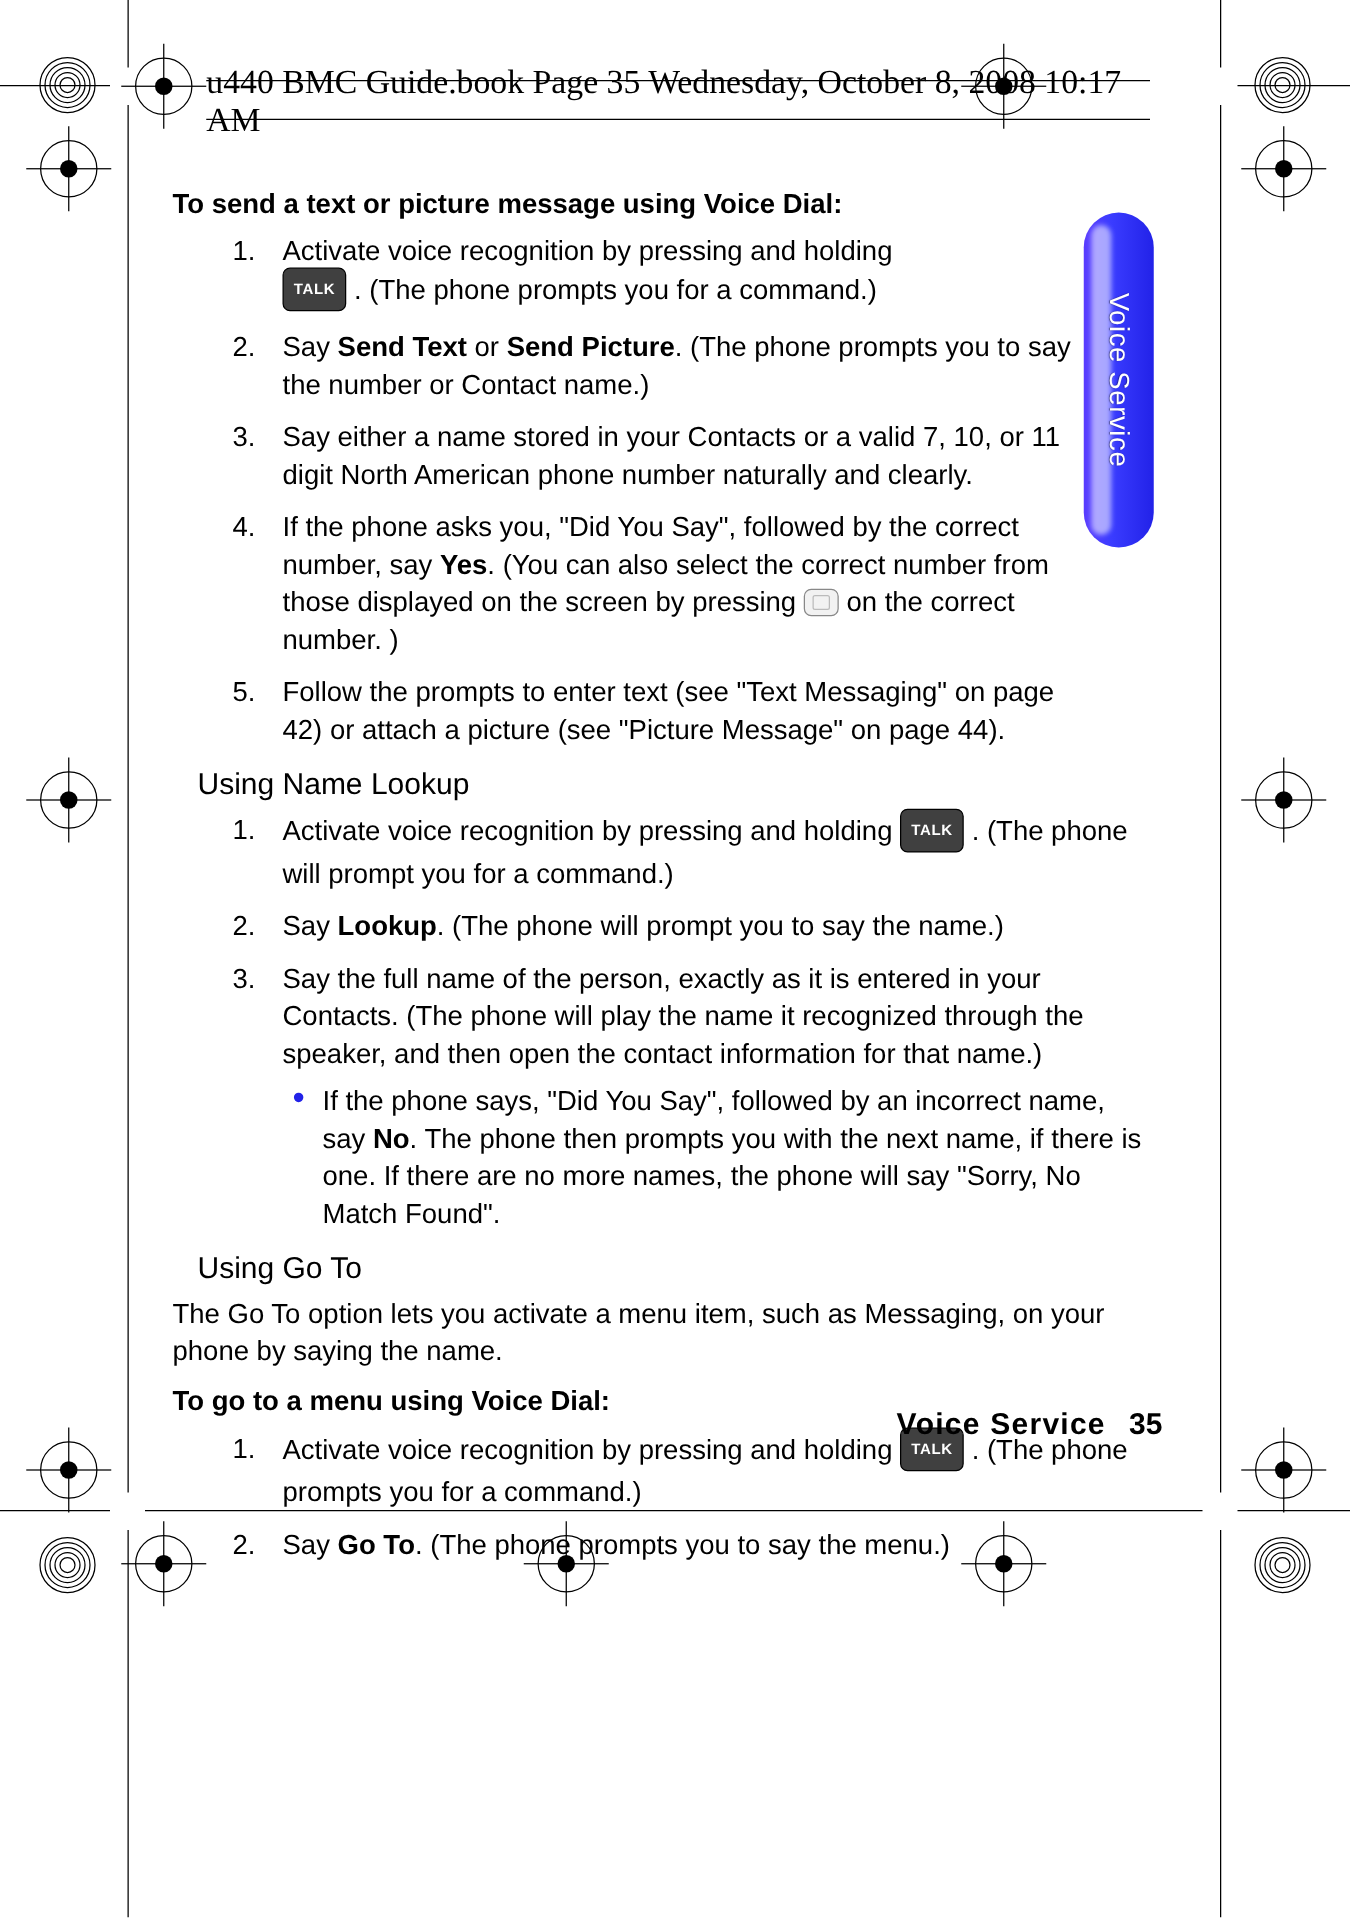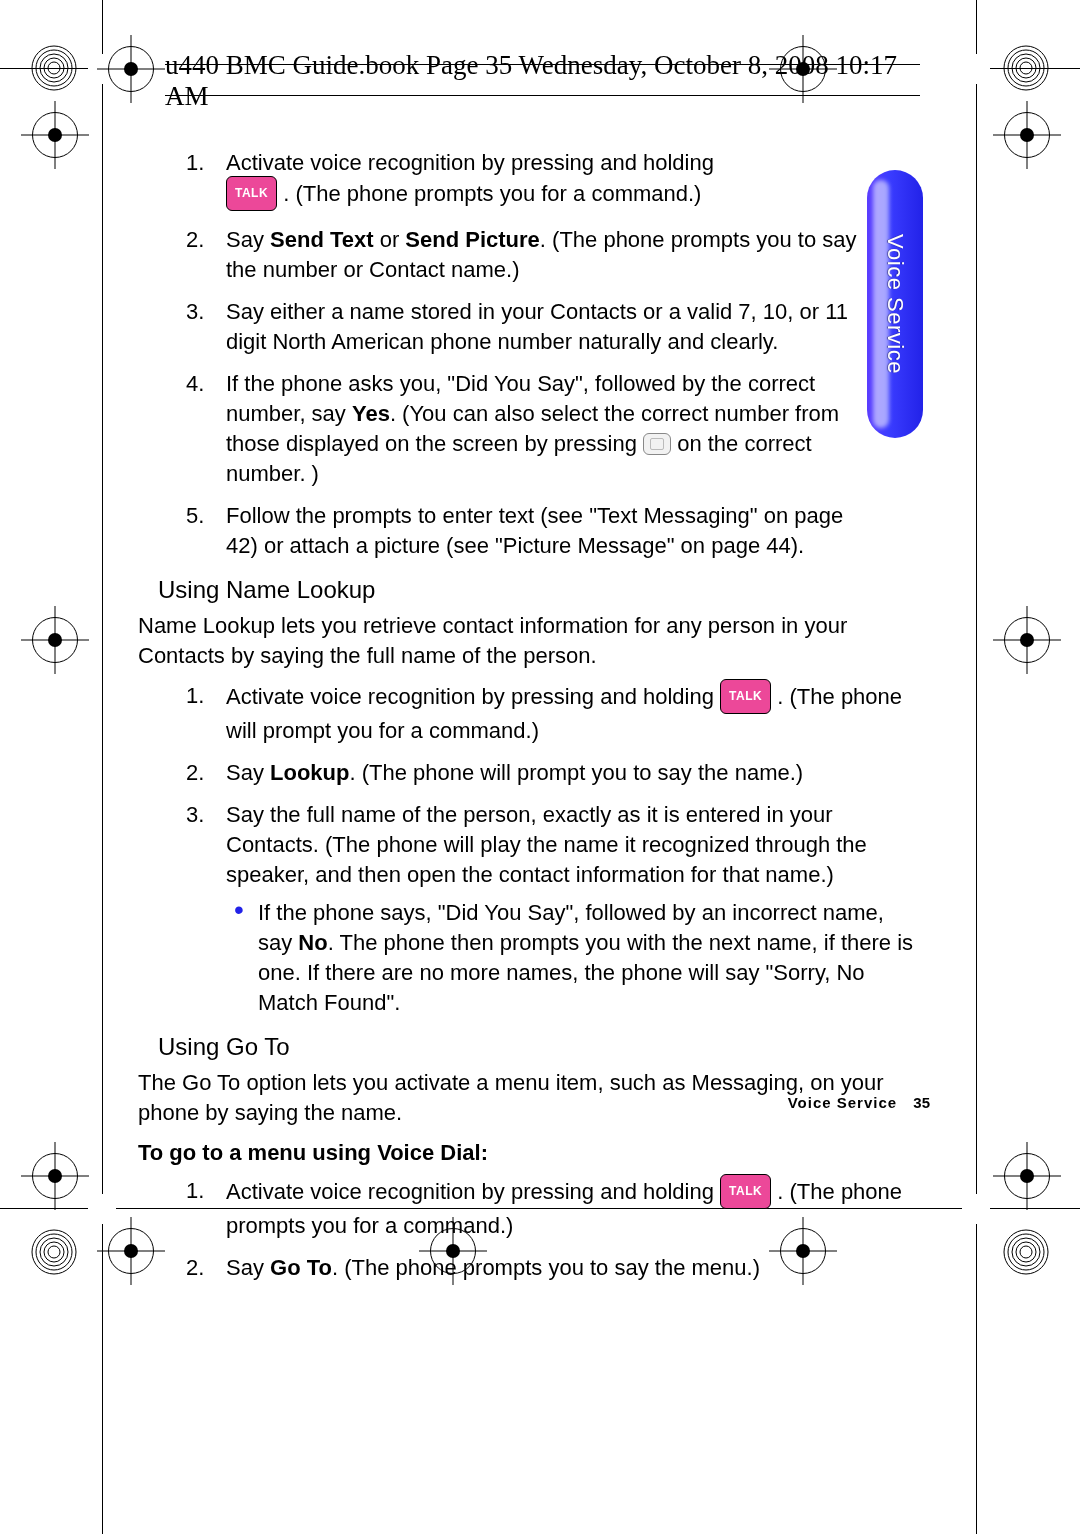--- a/index.html
+++ b/index.html
@@ -161,21 +161,21 @@
   }
   .para {
     margin: 0 0 10px 0;
   }
   .inline-btn {
     display: inline-block;
     vertical-align: middle;
     padding: 1px 8px 2px 8px;
     border: 1.5px solid #000;
     border-radius: 6px;
-    background: #ec4899;
+    background: #404040;
     color: #fff;
     font-size: 12px;
     font-weight: bold;
     letter-spacing: 0.5px;
     position: relative;
     top: -2px;
   }
   .ok-btn {
     display: inline-block;
     vertical-align: middle;
@@ -211,26 +211,26 @@
     position: absolute;
     left: -24px;
     top: -2px;
     color: #2222e8;
     font-size: 28px;
     line-height: 28px;
   }
   .footer-line {
     position: absolute;
     left: 138px;
-    top: 1094px;
+    top: 1126px;
     width: 792px;
     text-align: right;
     font-weight: bold;
     letter-spacing: 2px;
-    font-size: 15px;
+    font-size: 24px;
   }
   .footer-line .sec {
     letter-spacing: 1px;
   }
   .footer-line .num {
     letter-spacing: 0;
     margin-left: 10px;
   }
   b { font-weight: bold; }
 </style>
@@ -333,20 +333,21 @@
   <span>u440 BMC Guide.book  Page 35  Wednesday, October 8, 2008  10:17 AM</span>
 </div>
 
 <div class="side-tab">
   <div class="gloss"></div>
   <div class="label">Voice Service</div>
 </div>
 
 <div class="page-area content">
 
+  <p class="h-sub">To send a text or picture message using Voice Dial:</p>
 
   <ol class="steps" style="width:650px;">
     <li>
       <span style="display:block; width:500px;">
         <span>Activate voice recognition by pressing and holding </span>
         <span class="inline-btn">TALK</span>
         <span>. (The phone prompts you for a command.)</span>
       </span>
     </li>
     <li>
@@ -357,21 +358,20 @@
     </li>
     <li>
       <span>If the phone asks you, "Did You Say", followed by the correct number, say </span><b>Yes</b><span>. (You can also select the correct number from those displayed on the screen by pressing </span><span class="ok-btn"></span><span> on the correct number. )</span>
     </li>
     <li>
       <span>Follow the prompts to enter text (see "Text Messaging" on page 42) or attach a picture (see "Picture Message" on page 44).</span>
     </li>
   </ol>
 
   <p class="h-sec">Using Name Lookup</p>
-  <p class="para">Name Lookup lets you retrieve contact information for any person in your Contacts by saying the full name of the person.</p>
 
   <ol class="steps">
     <li>
       <span>Activate voice recognition by pressing and holding </span>
       <span class="inline-btn">TALK</span>
       <span>. (The phone will prompt you for a command.)</span>
     </li>
     <li>
       <span>Say </span><b>Lookup</b><span>. (The phone will prompt you to say the name.)</span>
     </li>

